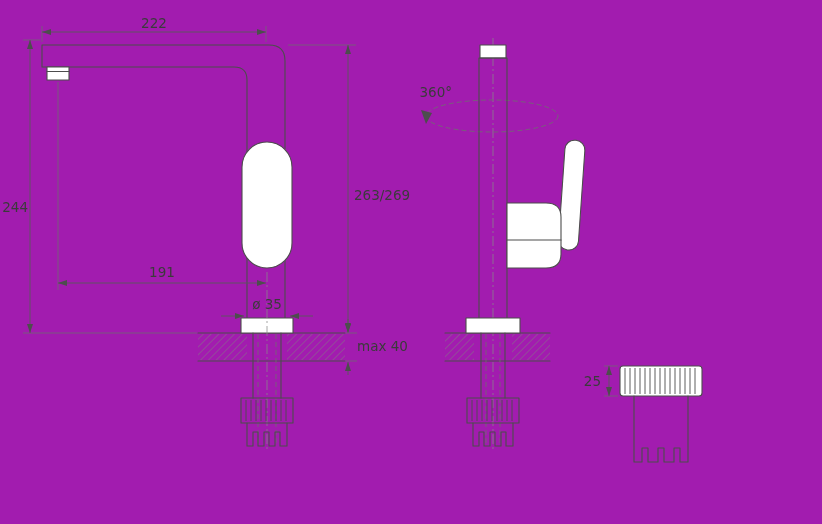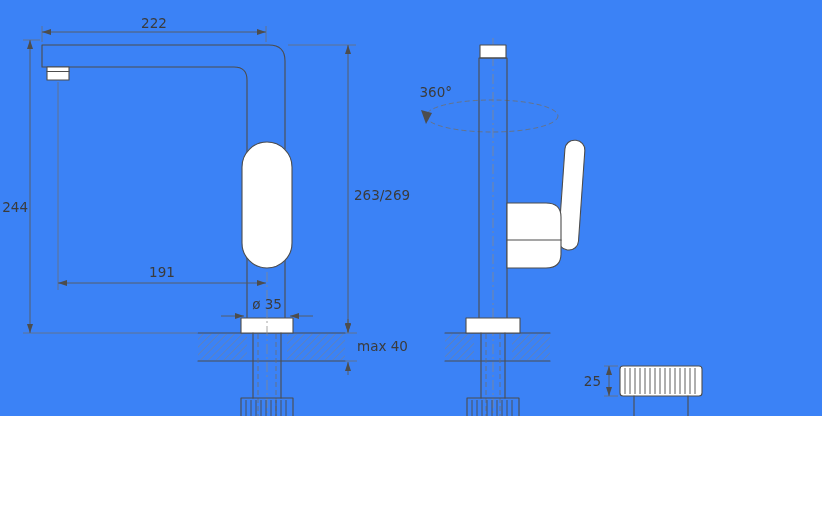--- a/index.html
+++ b/index.html
@@ -1,16 +1,16 @@
 <!DOCTYPE html>
 <html><head>
 <meta charset="utf-8">
 <style>
   html,body{margin:0;padding:0;background:#ffffff;}
-  .canvas{width:822px;height:416px;position:relative;background:#3b82f6;overflow:hidden;
+  .canvas{width:822px;height:524px;position:relative;background:#a21caf;overflow:hidden;
           font-family:"DejaVu Sans", sans-serif;}
   svg{display:block;}
   .ol   {stroke:#4d4d4d;stroke-width:1.1;fill:none;stroke-linejoin:round;stroke-linecap:round;}
   .olf  {stroke:#4d4d4d;stroke-width:1.1;fill:#ffffff;stroke-linejoin:round;}
   .dim  {stroke:#5a5a5a;stroke-width:0.9;fill:none;}
   .ext  {stroke:#6f6f6f;stroke-width:0.75;fill:none;}
   .dash {stroke:#6f6f6f;stroke-width:0.8;fill:none;stroke-dasharray:5 3;}
   .cl   {stroke:#8a8a8a;stroke-width:0.75;fill:none;stroke-dasharray:10 3 2 3;}
   .knurl{stroke:#4d4d4d;stroke-width:0.9;fill:none;}
   text  {font-family:"DejaVu Sans", sans-serif;font-size:13.5px;fill:#3b3b3b;}

